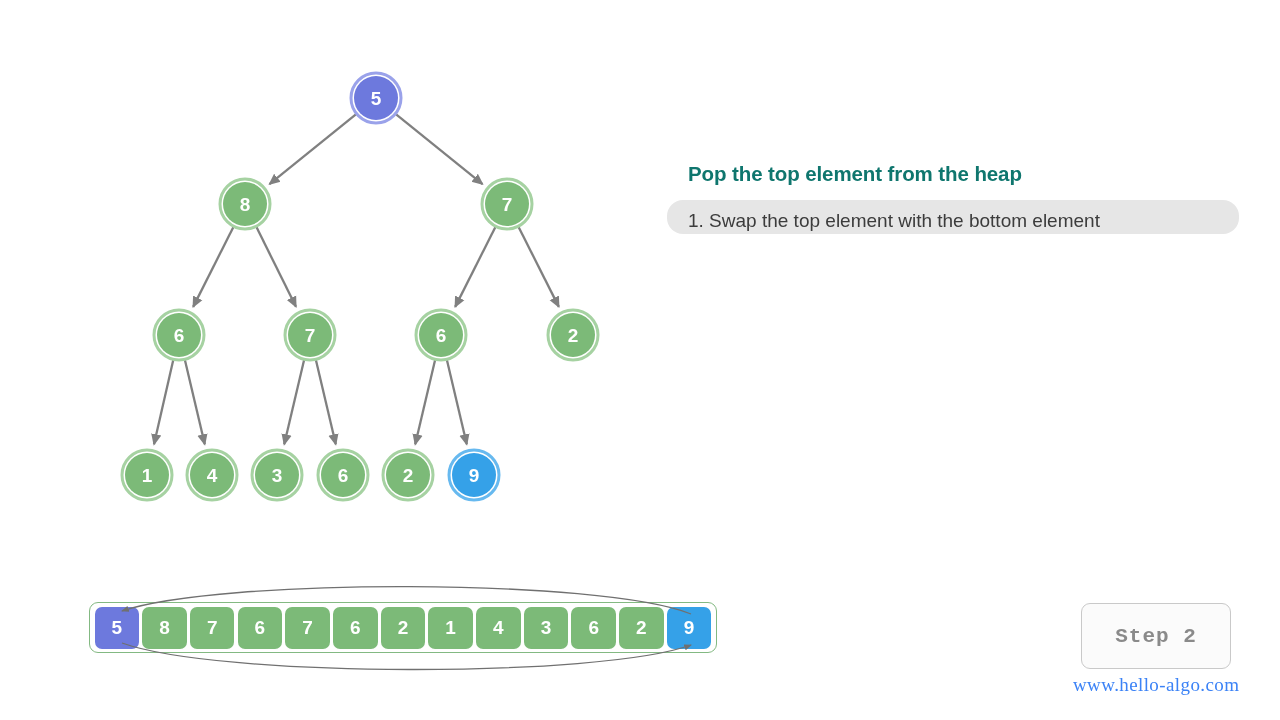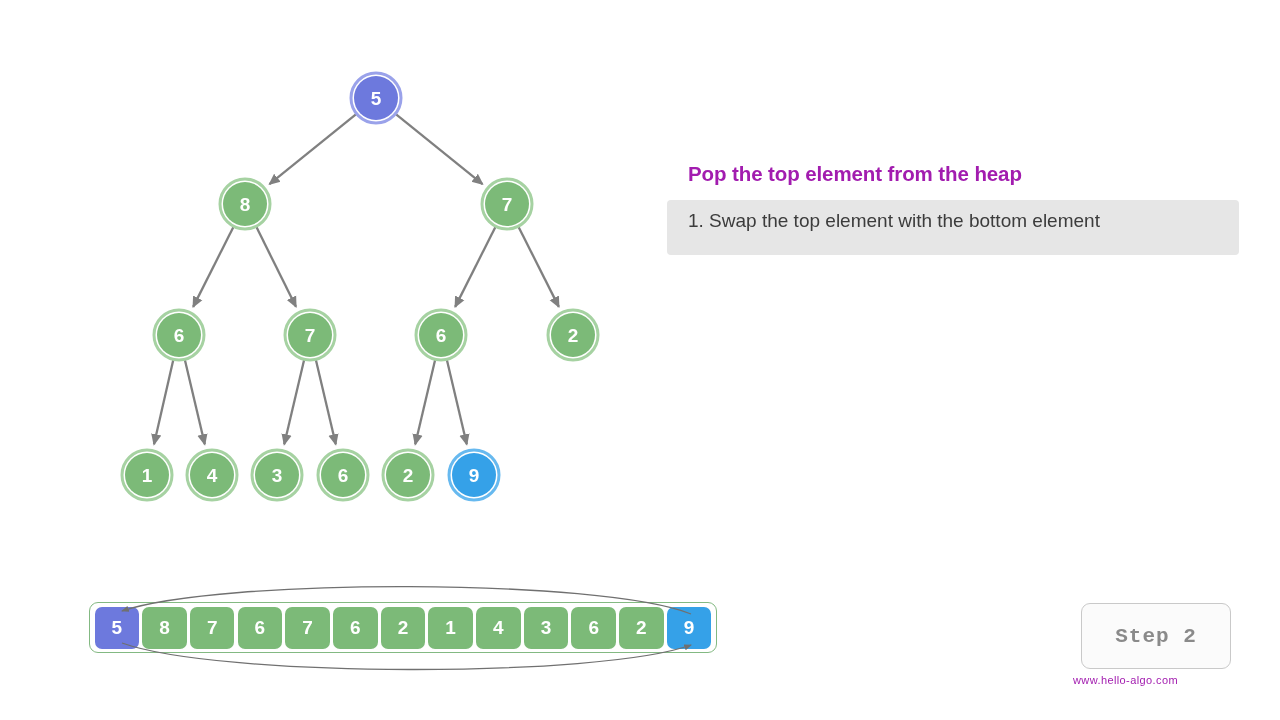--- a/index.html
+++ b/index.html
@@ -47,29 +47,29 @@
   .panel {
     position: absolute;
     left: 667px;
     top: 162px;
     width: 572px;
   }
   .panel-title {
     font-family: "Liberation Sans", sans-serif;
     font-size: 20.5px;
     font-weight: 700;
-    color: #a21caf;
+    color: #0f766e;
     letter-spacing: -0.1px;
     margin: 0 0 13px 21px;
     line-height: 1.2;
   }
   .step-box {
     background: #e6e6e6;
-    border-radius: 4px;
-    padding: 9px 21px 23px 21px;
+    border-radius: 16px;
+    padding: 9px 21px 2px 21px;
     font-family: "Liberation Sans", sans-serif;
     font-size: 19px;
     color: #3c3c3c;
     line-height: 1.25;
     white-space: nowrap;
   }
 
   
   .array-wrap {
     position: absolute;
@@ -129,23 +129,23 @@
     font-weight: 700;
     color: #8a8a8a;
     letter-spacing: 1px;
     box-sizing: border-box;
   }
 
   .watermark {
     position: absolute;
     left: 1073px;
     top: 674px;
-    font-family: Liberation Sans, sans-serif;
-    font-size: 11px;
-    color: #a21caf;
+    font-family: Liberation Serif, serif;
+    font-size: 19px;
+    color: #3b82f6;
     letter-spacing: 0.4px;
   }
 </style>
 </head>
 <body>
 
 <div id="canvas">
 
   <svg class="tree-svg" id="tree-svg" viewBox="0 0 1280 720" xmlns="http://www.w3.org/2000/svg">
     <defs>

